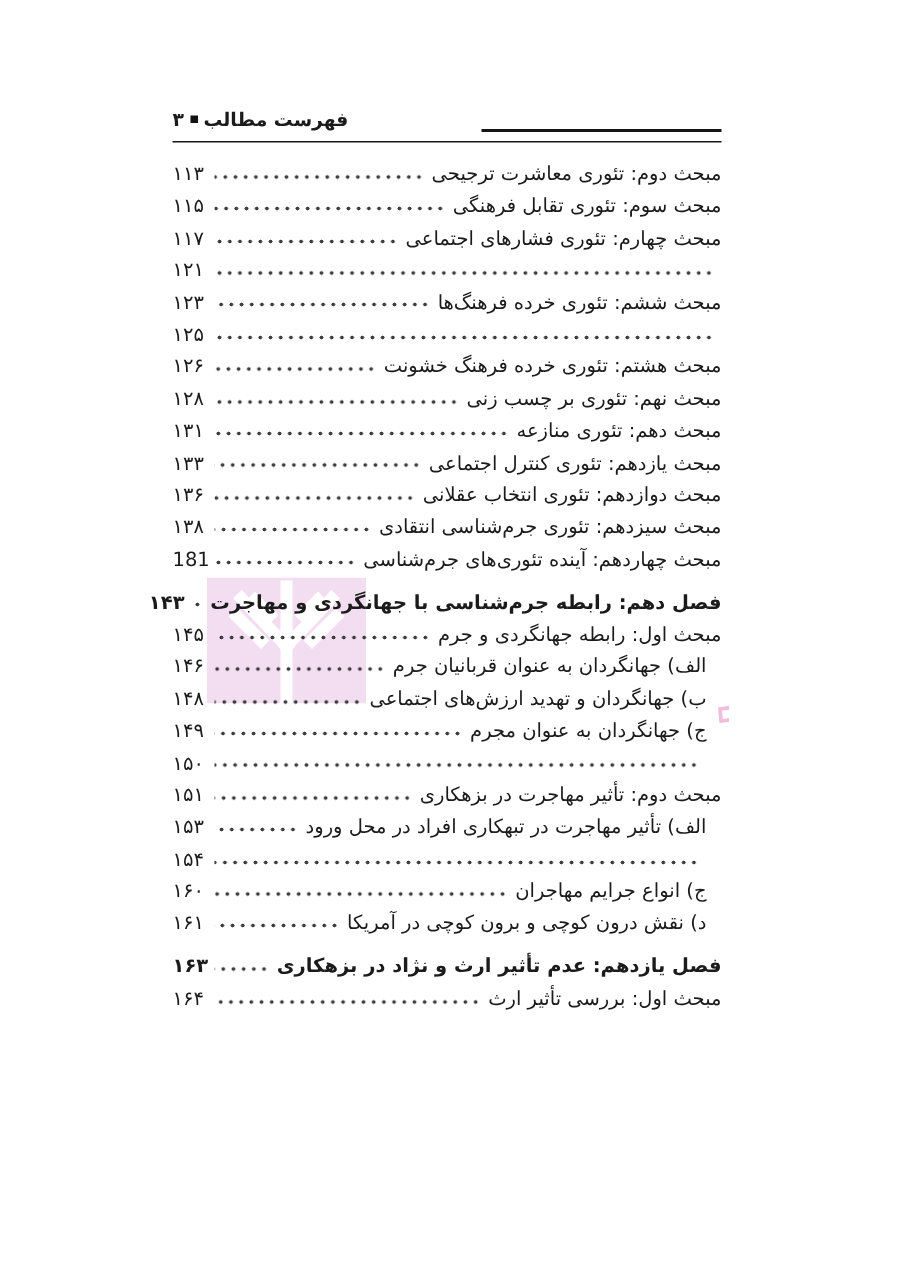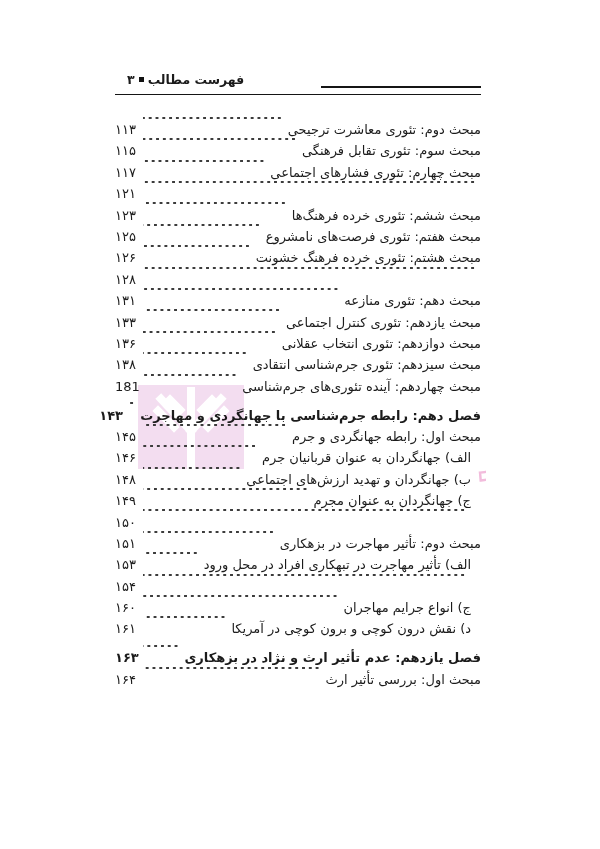--- a/index.html
+++ b/index.html
@@ -24,21 +24,21 @@
   }
   .wm-text{
     position:absolute;left:104px;top:0;width:244px;height:128px;
   }
   
   .content{
     position:absolute;left:115px;top:68px;width:366px;z-index:1;
   }
   .hdr{position:relative;height:26px;}
   .hdr-title{
-    position:absolute;left:12px;bottom:7px;
+    position:absolute;left:0;bottom:7px;
     font-size:12.5px;font-weight:bold;
     direction:rtl;white-space:nowrap;
     letter-spacing:0;
   }
   .hdr-bullet{
     display:inline-block;width:5px;height:5px;background:#111;
     margin:0 4px;vertical-align:2px;
   }
   .rule-seg{
     position:absolute;right:0;bottom:6px;width:160px;
@@ -65,21 +65,21 @@
   .leader{
     flex:1 1 auto;
     align-self:stretch;
     margin:0 5px 0 4px;
     background-image:radial-gradient(circle, #3c3c3c 1.1px, transparent 1.45px);
     background-size:6.8px 10px;
     background-repeat:repeat-x;
     background-position:right bottom 4.5px;
     min-width:8px;
   }
-  .pagenum{flex:0 0 auto;min-width:24px;text-align:left;margin-top:13px;}
+  .pagenum{flex:0 0 auto;min-width:24px;text-align:left;}
 </style>
 </head>
 <body>
 
 <div class="page">
 
   <div class="watermark">
     <svg class="wm-square" viewBox="0 0 106 84" xmlns="http://www.w3.org/2000/svg">
       <rect x="0" y="0" width="106" height="84" fill="#f3ddf0"></rect>
       <g stroke="#ffffff" stroke-width="8" stroke-linecap="square" fill="none">
@@ -125,30 +125,30 @@
         <div class="row">
           <span class="leader"></span>
           <span class="pagenum">۱۲۱</span>
         </div>
         <div class="row">
           <span class="title">مبحث ششم: تئوری خرده فرهنگ‌ها</span>
           <span class="leader"></span>
           <span class="pagenum">۱۲۳</span>
         </div>
         <div class="row">
-          <span class="title">مبحث هفتم: تئوری فرصت‌های نامشروع</span>
           <span class="leader"></span>
           <span class="pagenum">۱۲۵</span>
         </div>
         <div class="row">
           <span class="title">مبحث هشتم: تئوری خرده فرهنگ خشونت</span>
           <span class="leader"></span>
           <span class="pagenum">۱۲۶</span>
         </div>
         <div class="row">
+          <span class="title">مبحث نهم: تئوری بر چسب زنی</span>
           <span class="leader"></span>
           <span class="pagenum">۱۲۸</span>
         </div>
         <div class="row">
           <span class="title">مبحث دهم: تئوری منازعه</span>
           <span class="leader"></span>
           <span class="pagenum">۱۳۱</span>
         </div>
         <div class="row">
           <span class="title">مبحث یازدهم: تئوری کنترل اجتماعی</span>

